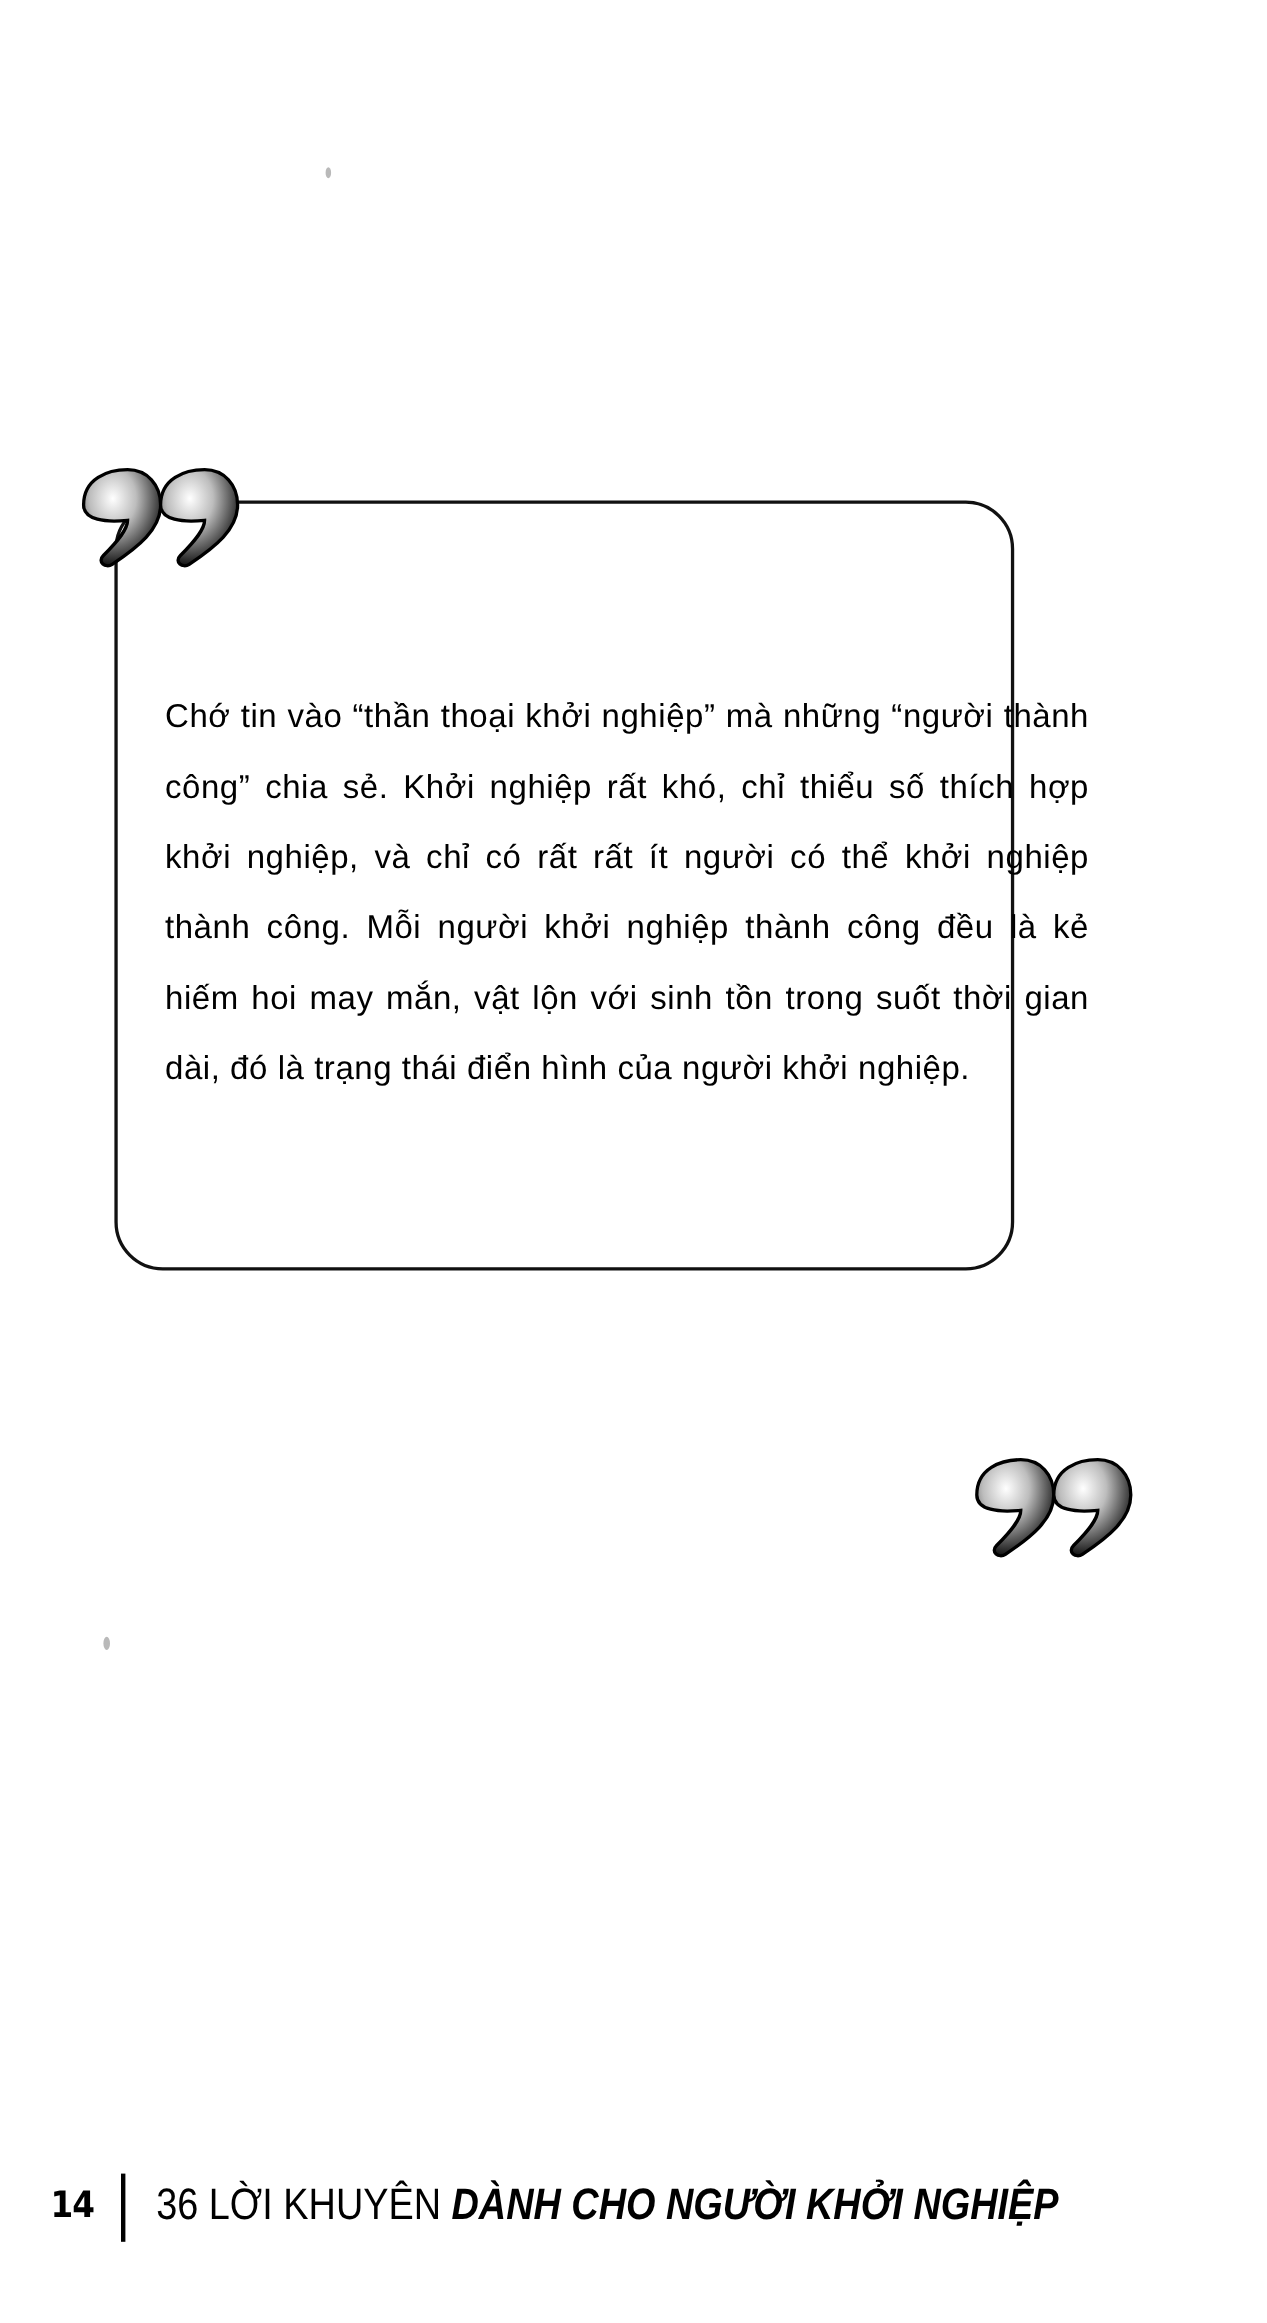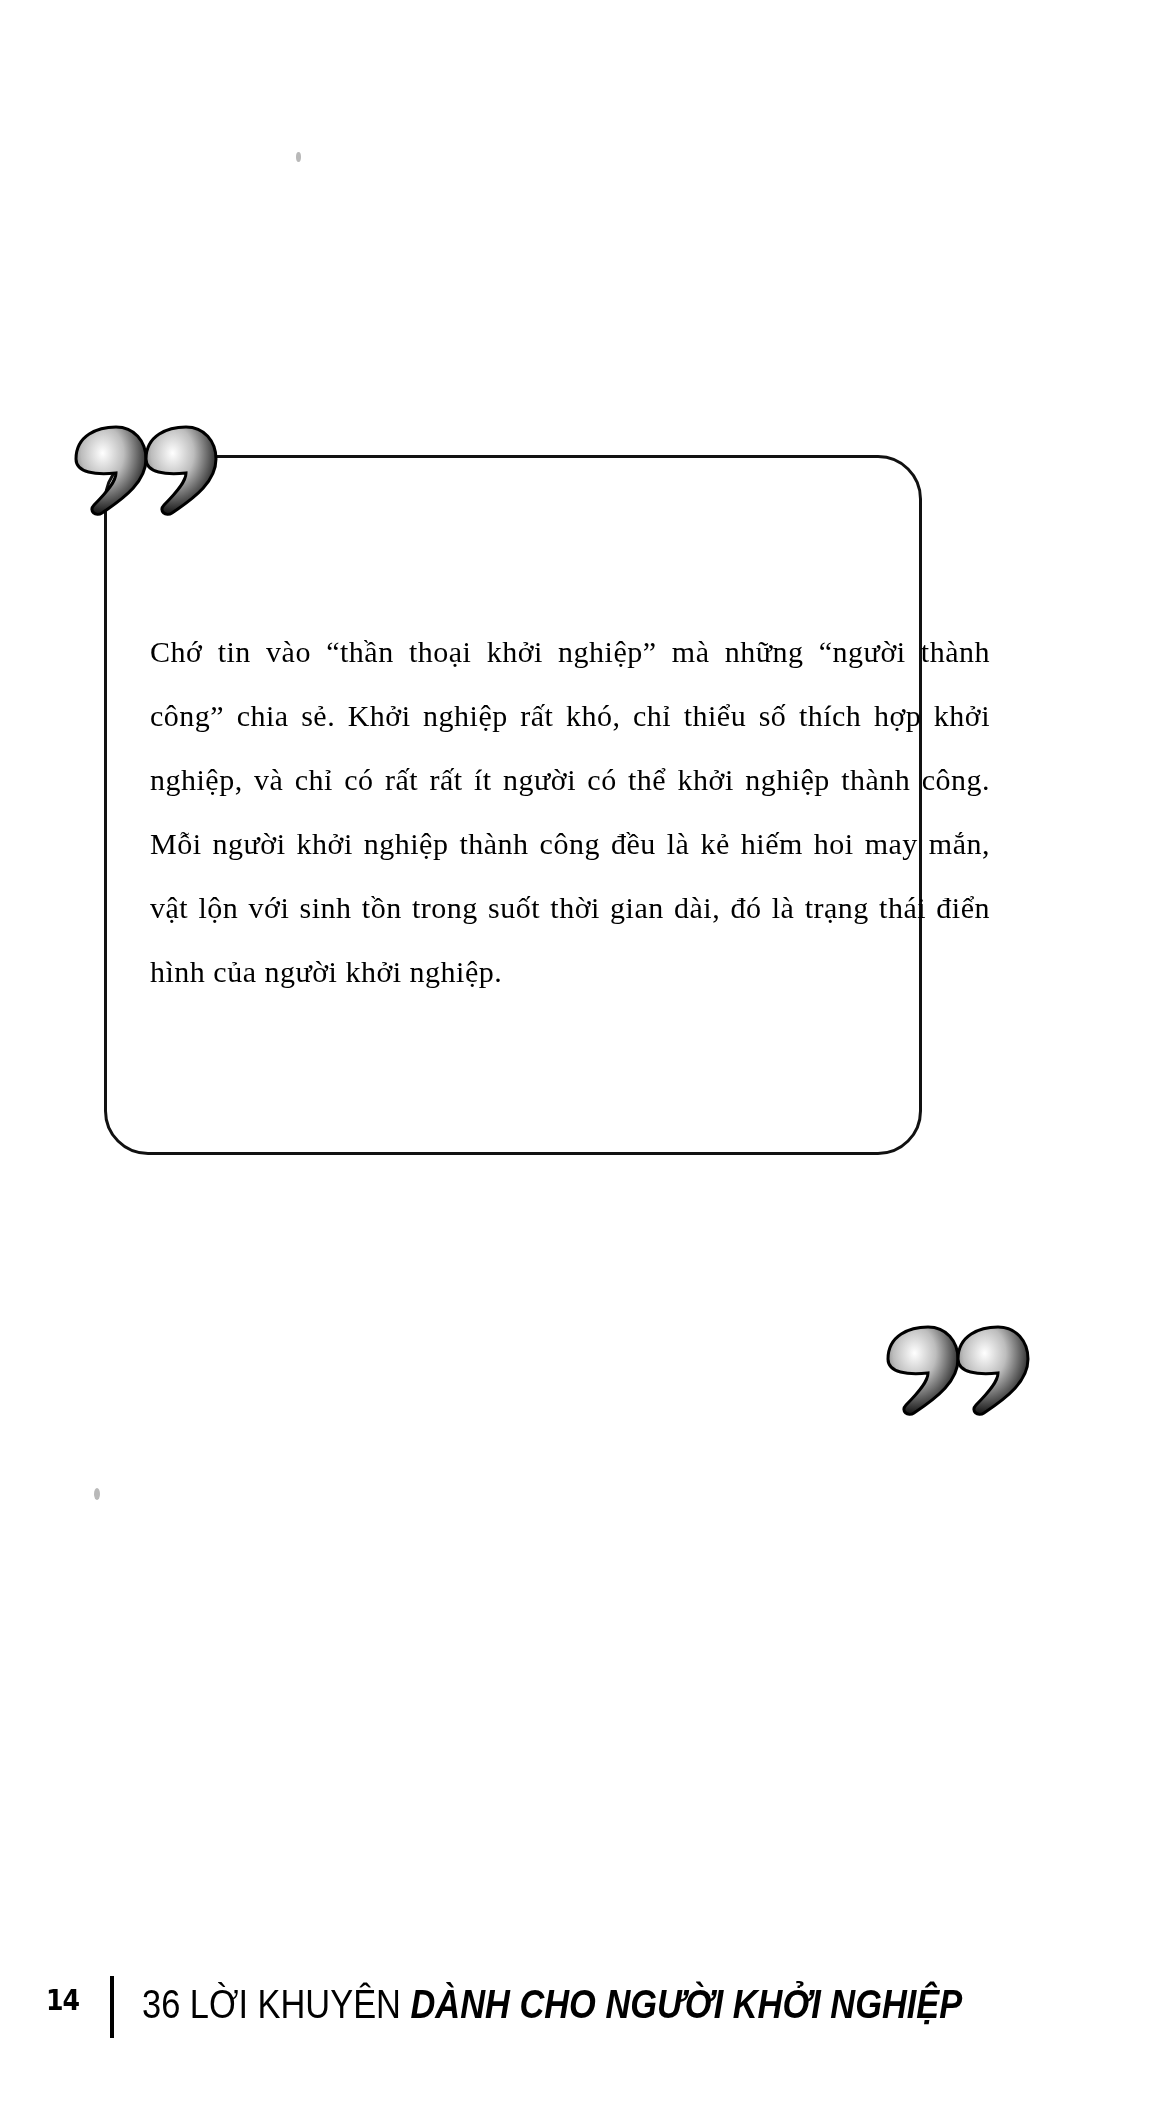--- a/index.html
+++ b/index.html
@@ -26,21 +26,21 @@
     border-radius: 44px;
     box-sizing: border-box;
     background: #ffffff;
   }
 
   .quote-text {
     position: absolute;
     left: 150px;
     top: 620px;
     width: 840px;
-    font-family: Liberation Serif, serif;
+    font-family: Liberation Sans, sans-serif;
     font-size: 30px;
     line-height: 64px;
     color: #000000;
     text-align: justify;
     text-justify: inter-word;
     letter-spacing: 0.5px;
   }
   .quote-text p {
     margin: 0;
   }
@@ -67,21 +67,21 @@
     left: 0;
     bottom: 66px;
     width: 100%;
     height: 70px;
   }
   .footer-page-number {
     position: absolute;
     left: 46px;
     top: 8px;
     font-family: "DejaVu Sans Condensed", "Liberation Sans", sans-serif;
-    font-size: 28px;
+    font-size: 33px;
     font-weight: 700;
     color: #000000;
     letter-spacing: -1px;
   }
   .footer-divider {
     position: absolute;
     left: 110px;
     top: 0px;
     width: 4px;
     height: 62px;

